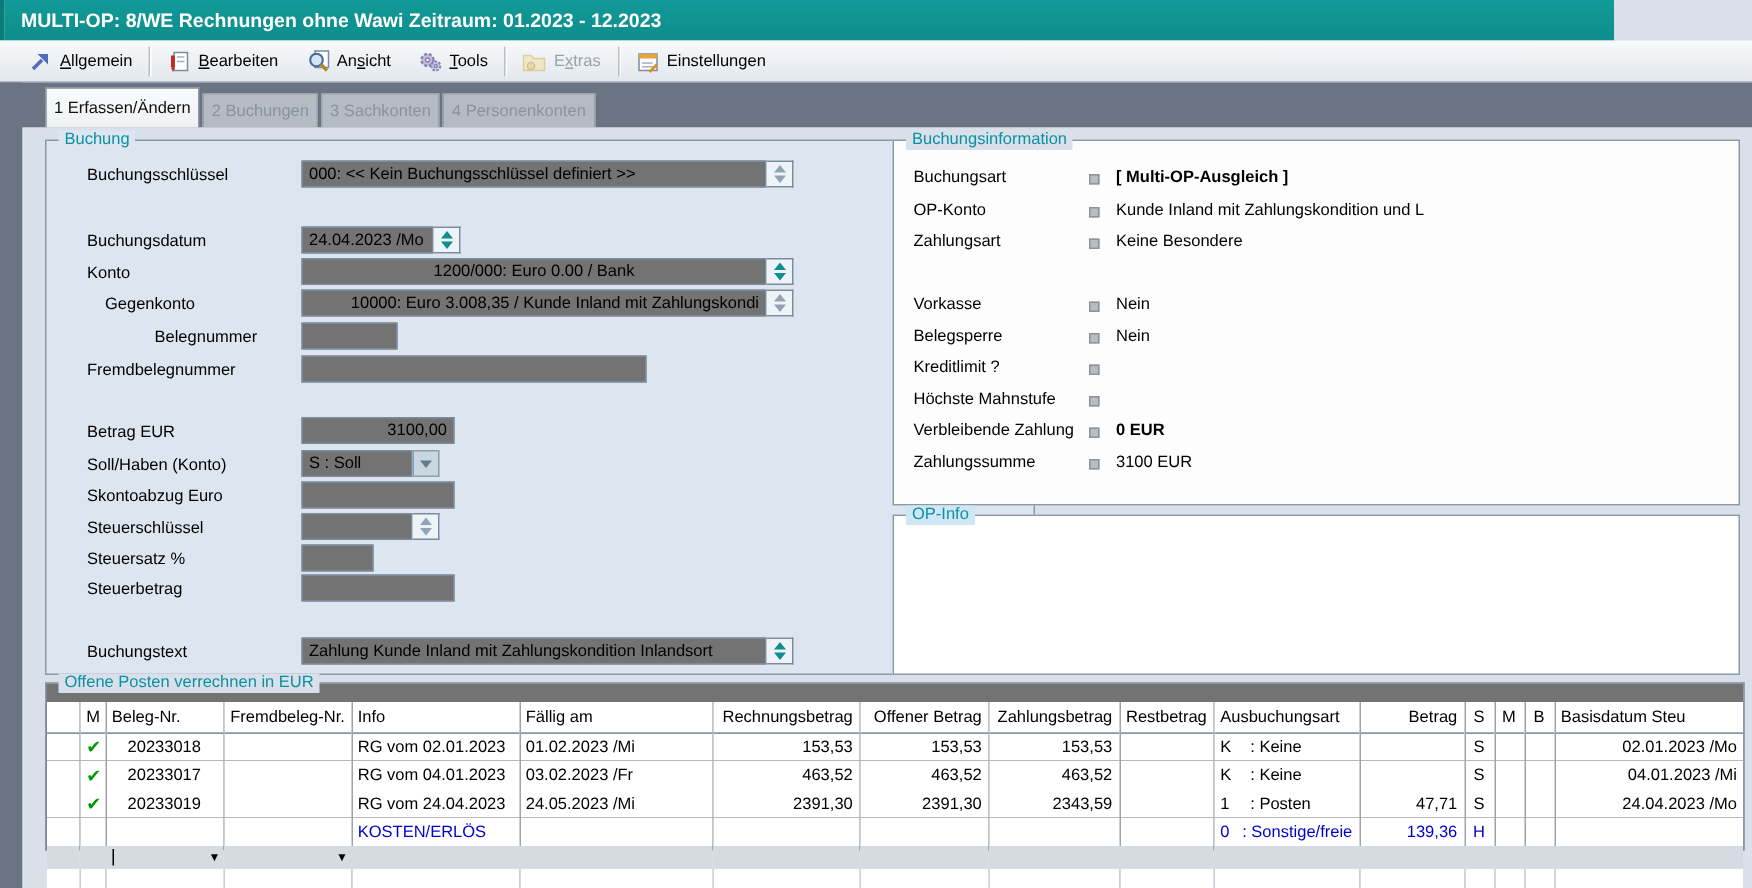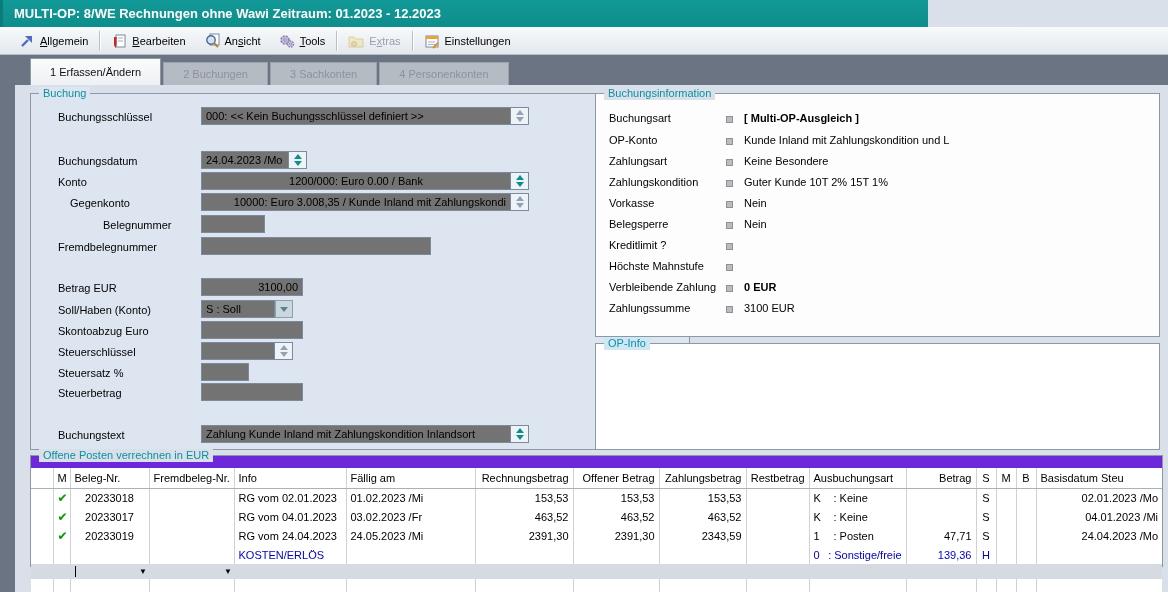--- a/index.html
+++ b/index.html
@@ -1,56 +1,56 @@
 <!DOCTYPE html>
 <html><head>
 <meta charset="utf-8">
 <style>
   * { margin:0; padding:0; box-sizing:border-box; }
   html,body { width:1168px; height:592px; overflow:hidden; }
   body { font-family:"Liberation Sans","DejaVu Sans",sans-serif; font-size:11px; color:#000; }
   .window { position:relative; width:1168px; height:592px; background:#d9e0e9; overflow:hidden; }
 
   
-  .titlebar { position:absolute; left:0; top:0; width:928px; height:27px;
+  .titlebar { position:absolute; left:0; top:0; width:1076px; height:27px;
     background:linear-gradient(#129a98,#0d8d8b); border-left:3px solid #0a7c7a;
     color:#fff; font-weight:bold; font-size:13px; line-height:27px; padding-left:11px; }
 
   
   .toolbar { position:absolute; left:0; top:27px; width:1168px; height:28px;
     background:linear-gradient(#f8fafb,#e3e8ee); border-bottom:1px solid #b7bdc5;
     display:flex; align-items:center; padding-left:10px; }
   .tbitem { display:flex; align-items:center; gap:5px; padding:3px 9px; cursor:default; }
   .tbitem svg { width:16px; height:16px; }
   .tbitem.disabled { color:#9aa1a9; }
   .tbitem.disabled svg { opacity:.55; }
   .mn { text-decoration:underline; }
   .sep { width:1px; height:20px; background:#b9bfc7; margin:0 2px; box-shadow:1px 0 0 #fff; }
 
   
   .tabband { position:absolute; left:0; top:55px; width:1168px; height:30px; background:#6b7482; }
   .leftstripe { position:absolute; left:0; top:55px; width:15px; height:537px; background:#6b7482; }
   .tabs { position:absolute; left:30px; top:58px; display:flex; align-items:flex-end; gap:2px; }
-  .tab { padding:0 19px; height:23px; line-height:22px; background:#b5bbc3; color:#8b929b;
+  .tab { padding:0 5px; height:23px; line-height:22px; background:#b5bbc3; color:#8b929b;
     border:1px solid #9ba2ab; border-bottom:none; }
   .tab.active { height:27px; line-height:26px; background:linear-gradient(#fafbfb,#eef1f4);
     color:#111; border:1px solid #8f99a3; border-bottom:none; }
 
   .content { position:absolute; left:15px; top:85px; width:1153px; height:507px; background:#d9e0e9; }
 
   
   .group { position:absolute; border:1px solid #8b98a6; }
   .legend { position:absolute; top:-7px; left:8px; padding:0 4px; color:#0c90a2; line-height:13px; }
   .g-buchung { left:30px; top:93px; width:660px; height:357px; background:#dde6f0; }
   .g-buchung .legend { background:#dde6f0; }
   .g-binfo { left:595px; top:93px; width:565px; height:244px; background:#fdfdfe; }
   .g-binfo .legend { background:#d9e0e9; }
   .g-opinfo { left:595px; top:343px; width:565px; height:107px; background:#ffffff; }
   .g-opinfo .legend { background:#cfe7f5; }
-  .g-op { left:30px; top:455px; width:1133px; height:112px; background:#6d28d9; border-bottom:none; }
+  .g-op { left:30px; top:455px; width:1133px; height:112px; background:#737373; border-bottom:none; }
   .g-op .legend { background:#d9e0e9; }
 
   
   .flabel { position:absolute; left:27px; color:#000; }
   .fwrap { position:absolute; display:flex; }
   .fld { border:1px solid #7b8b9d; background:#737373; height:18px; font:11px "Liberation Sans","DejaVu Sans",sans-serif; padding:0 4px; }
   .t-c { text-align:center; } .t-r { text-align:right; }
   .spin { width:18px; height:18px; border:1px solid #7b8b9d; border-left:none; background:#eef3f8;
     display:flex; flex-direction:column; align-items:center; justify-content:center; gap:2px; }
   .spin i { display:block; width:0; height:0; border-left:4px solid transparent; border-right:4px solid transparent; }
@@ -268,25 +268,20 @@
       </div>
     <div class="birow" style="top:40px;">
         <span class="bl">OP-Konto</span>
         <span class="sq"></span>
         <span class="bv">Kunde Inland mit Zahlungskondition und L</span>
       </div>
     <div class="birow" style="top:61px;">
         <span class="bl">Zahlungsart</span>
         <span class="sq"></span>
         <span class="bv">Keine Besondere</span>
-      </div>
-    <div class="birow" style="top:82px;">
-        <span class="bl">Zahlungskondition</span>
-        <span class="sq"></span>
-        <span class="bv">Guter Kunde 10T 2% 15T 1%</span>
       </div>
     <div class="birow" style="top:103px;">
         <span class="bl">Vorkasse</span>
         <span class="sq"></span>
         <span class="bv">Nein</span>
       </div>
     <div class="birow" style="top:124px;">
         <span class="bl">Belegsperre</span>
         <span class="sq"></span>
         <span class="bv">Nein</span>

